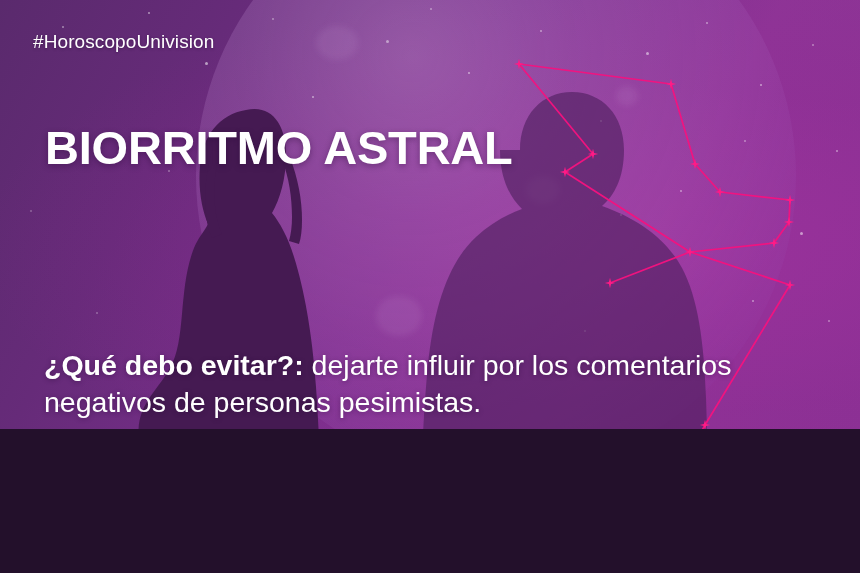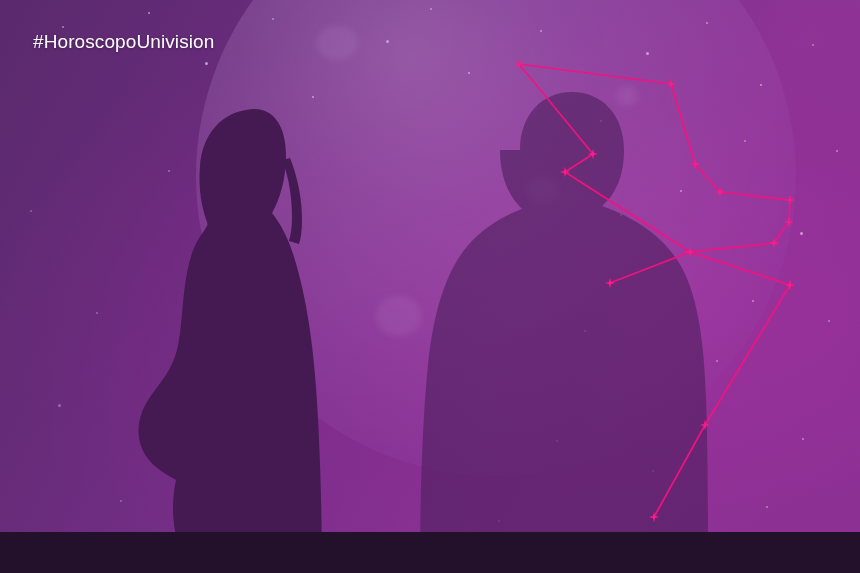--- a/index.html
+++ b/index.html
@@ -1,18 +1,18 @@
 <!DOCTYPE html>
 <html><head>
 <meta charset="utf-8">
 <style>
   html,body{margin:0;padding:0;background:#23102b;}
   #card{
     position:relative;
-    width:860px;height:532px;
+    width:860px;height:429px;
     overflow:hidden;
     font-family:"Liberation Sans", sans-serif;
     background:
       radial-gradient(115% 90% at 78% 58%, rgba(164,48,160,0.55) 0%, rgba(150,40,150,0.22) 42%, rgba(120,30,125,0) 70%),
       linear-gradient(118deg,#5a2a6d 0%, #662b79 22%, #7a2f8c 48%, #8e3496 72%, #8a3294 100%);
   }
 
   
   .moon{
     position:absolute;
@@ -193,16 +193,20 @@
         <path d="M790.0,279.8 L791.1,283.9 L795.2,285.0 L791.1,286.1 L790.0,290.2 L788.9,286.1 L784.8,285.0 L788.9,283.9 Z"></path>
         <path d="M705.0,419.8 L706.1,423.9 L710.2,425.0 L706.1,426.1 L705.0,430.2 L703.9,426.1 L699.8,425.0 L703.9,423.9 Z"></path>
         <path d="M654.0,511.8 L655.1,515.9 L659.2,517.0 L655.1,518.1 L654.0,522.2 L652.9,518.1 L648.8,517.0 L652.9,515.9 Z"></path>
         <path d="M593.0,148.8 L594.1,152.9 L598.2,154.0 L594.1,155.1 L593.0,159.2 L591.9,155.1 L587.8,154.0 L591.9,152.9 Z"></path>
         <path d="M565.0,166.8 L566.1,170.9 L570.2,172.0 L566.1,173.1 L565.0,177.2 L563.9,173.1 L559.8,172.0 L563.9,170.9 Z"></path>
       </g>
   </svg>
 
   <div class="hashtag">#HoroscopoUnivision</div>
 
-
-
+  <h1 class="title">BIORRITMO ASTRAL</h1>
+
+
+  <p class="para" id="p2">
+    <b>¿Qué debo evitar?:</b><span> dejarte influir por los comentarios negativos de personas pesimistas.</span>
+  </p>
 
 </div>
 
 </body></html>

